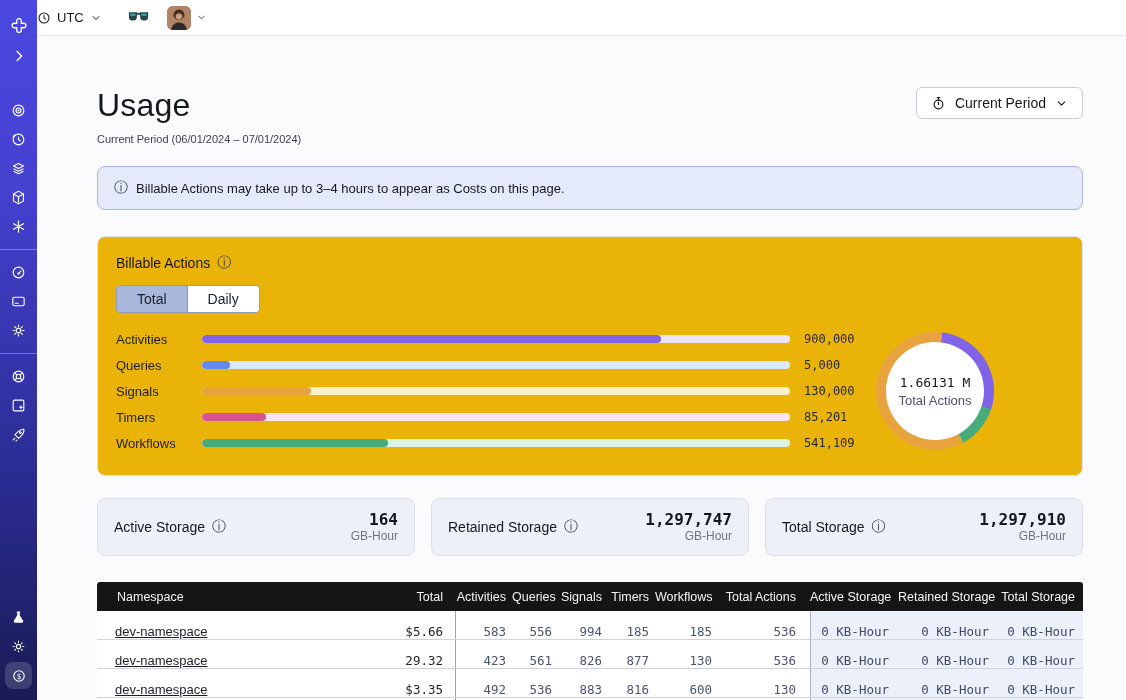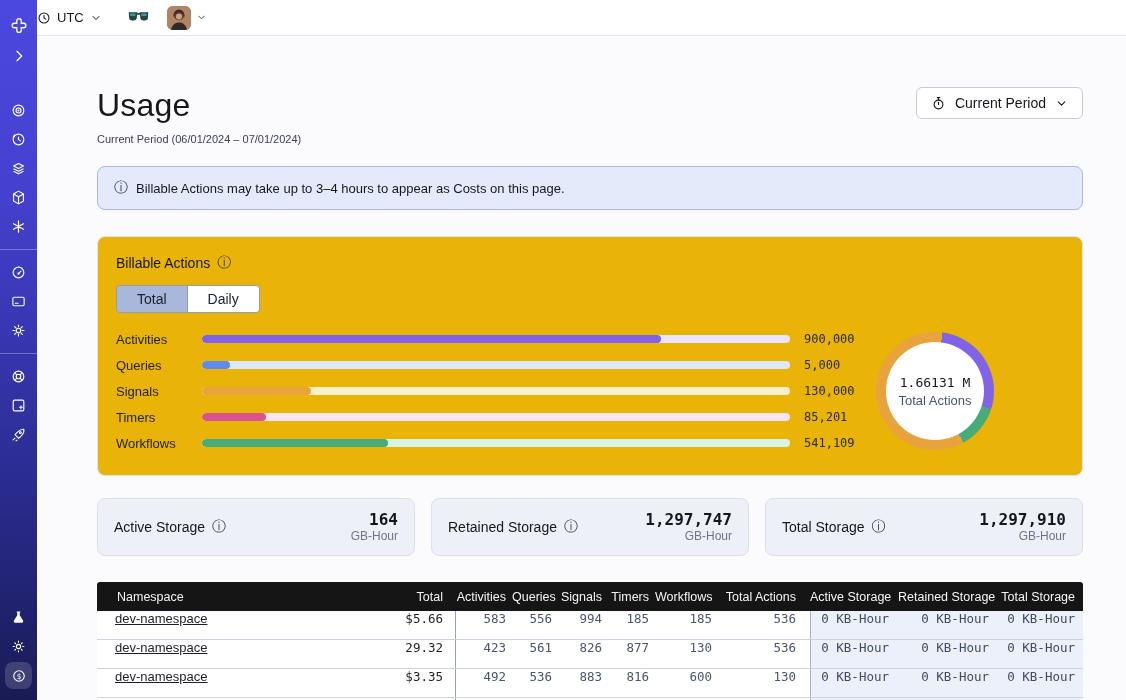--- a/index.html
+++ b/index.html
@@ -72,21 +72,21 @@
   .table { margin-top:26px; }
   .thead, .trow { display:grid; grid-template-columns:283px 75px 57px 46px 50px 47px 63px 92px 88px 100px 85px; }
   .thead { background:#151515; border-radius:3px 3px 0 0; height:29px; align-items:center; }
   .thead .th { font-size:12.5px; color:#f5f5f5; text-align:right; padding-right:6px; white-space:nowrap; }
   .thead .th.h0 { text-align:left; padding-left:20px; }
   .thead .th.h1 { padding-right:12px; }
   .thead .th.h7 { padding-right:14px; }
   .thead .th.h8,.thead .th.h9 { padding-right:9px; }
   .thead .th.h10 { padding-right:8px; }
   .trow { height:29px; align-items:stretch; border-bottom:1px solid #ccd2de; background:#fff; }
-  .td { display:flex; align-items:flex-start; justify-content:flex-end; padding-right:6px;
+  .td { display:flex; align-items:flex-end; justify-content:flex-end; padding-right:6px;
     font-family:"DejaVu Sans Mono",monospace; font-size:12.5px; color:#4a546e; white-space:nowrap; }
   .td.c0 { justify-content:flex-start; padding-left:18px; }
   .td.c0 a { font-family:"Liberation Sans",sans-serif; font-size:13px; color:#1c1f26; }
   .td.c1 { color:#1c1f26; padding-right:12px; }
   .td.c2 { border-left:1px solid #99a1b4; }
   .td.c7 { padding-right:14px; }
   .td.c8 { border-left:1px solid #a6b1cc; }
   .td.c8,.td.c9 { background:#ecf0fa; color:#3f4a63; padding-right:9px; }
   .td.c10 { background:#ecf0fa; color:#3f4a63; padding-right:8px; }
   .trow.partial { height:9px; border-bottom:none; overflow:hidden; }

